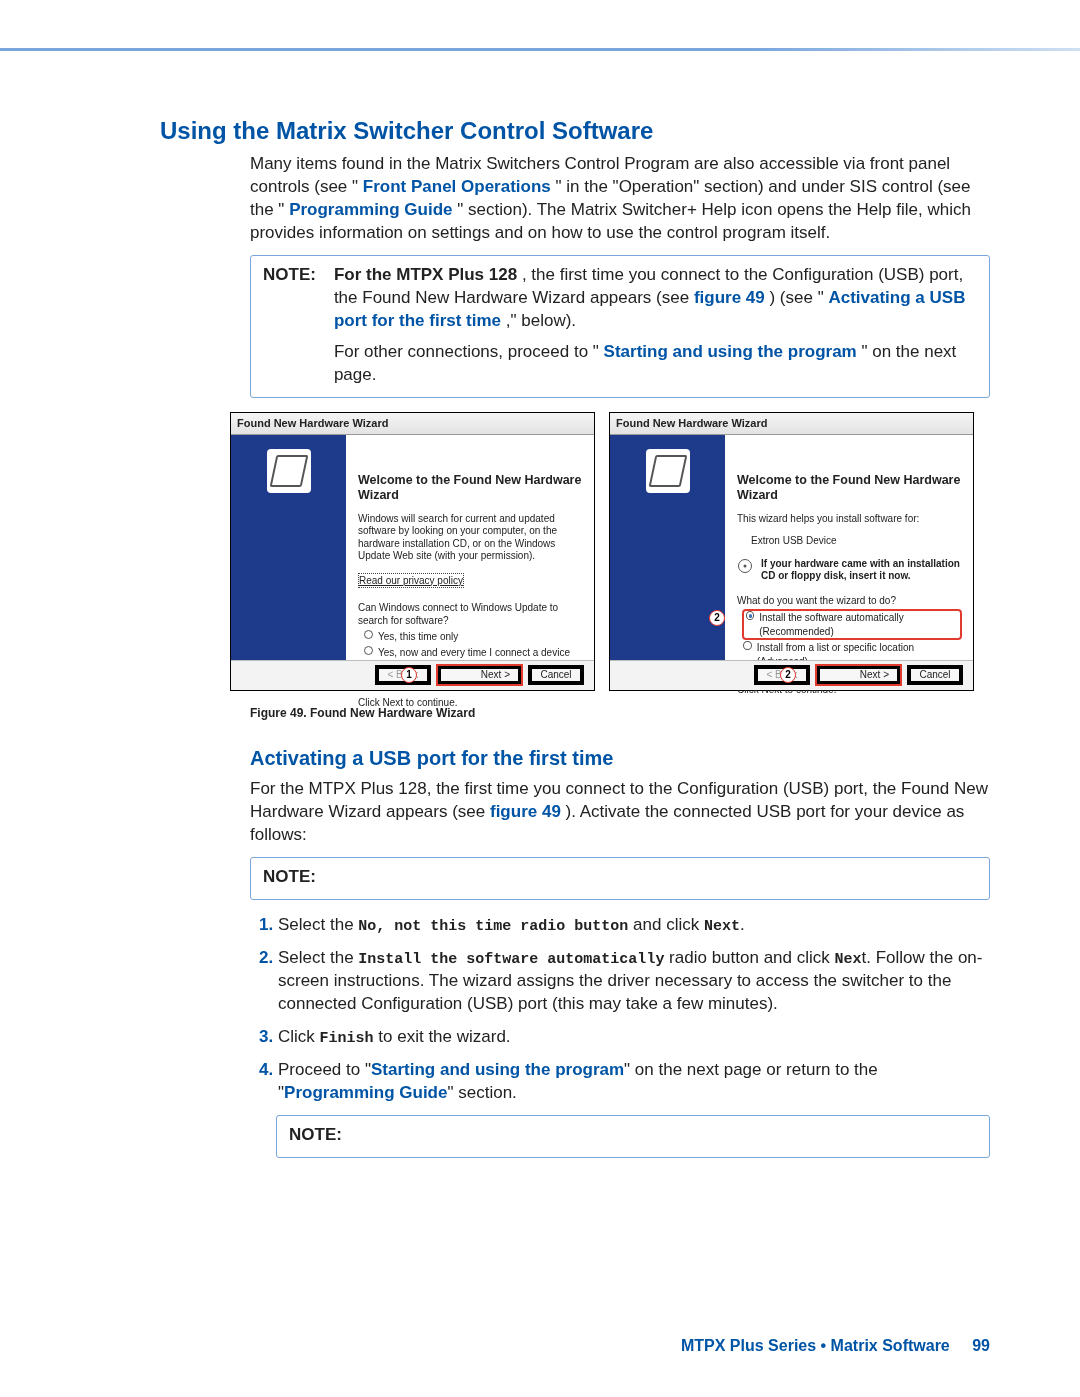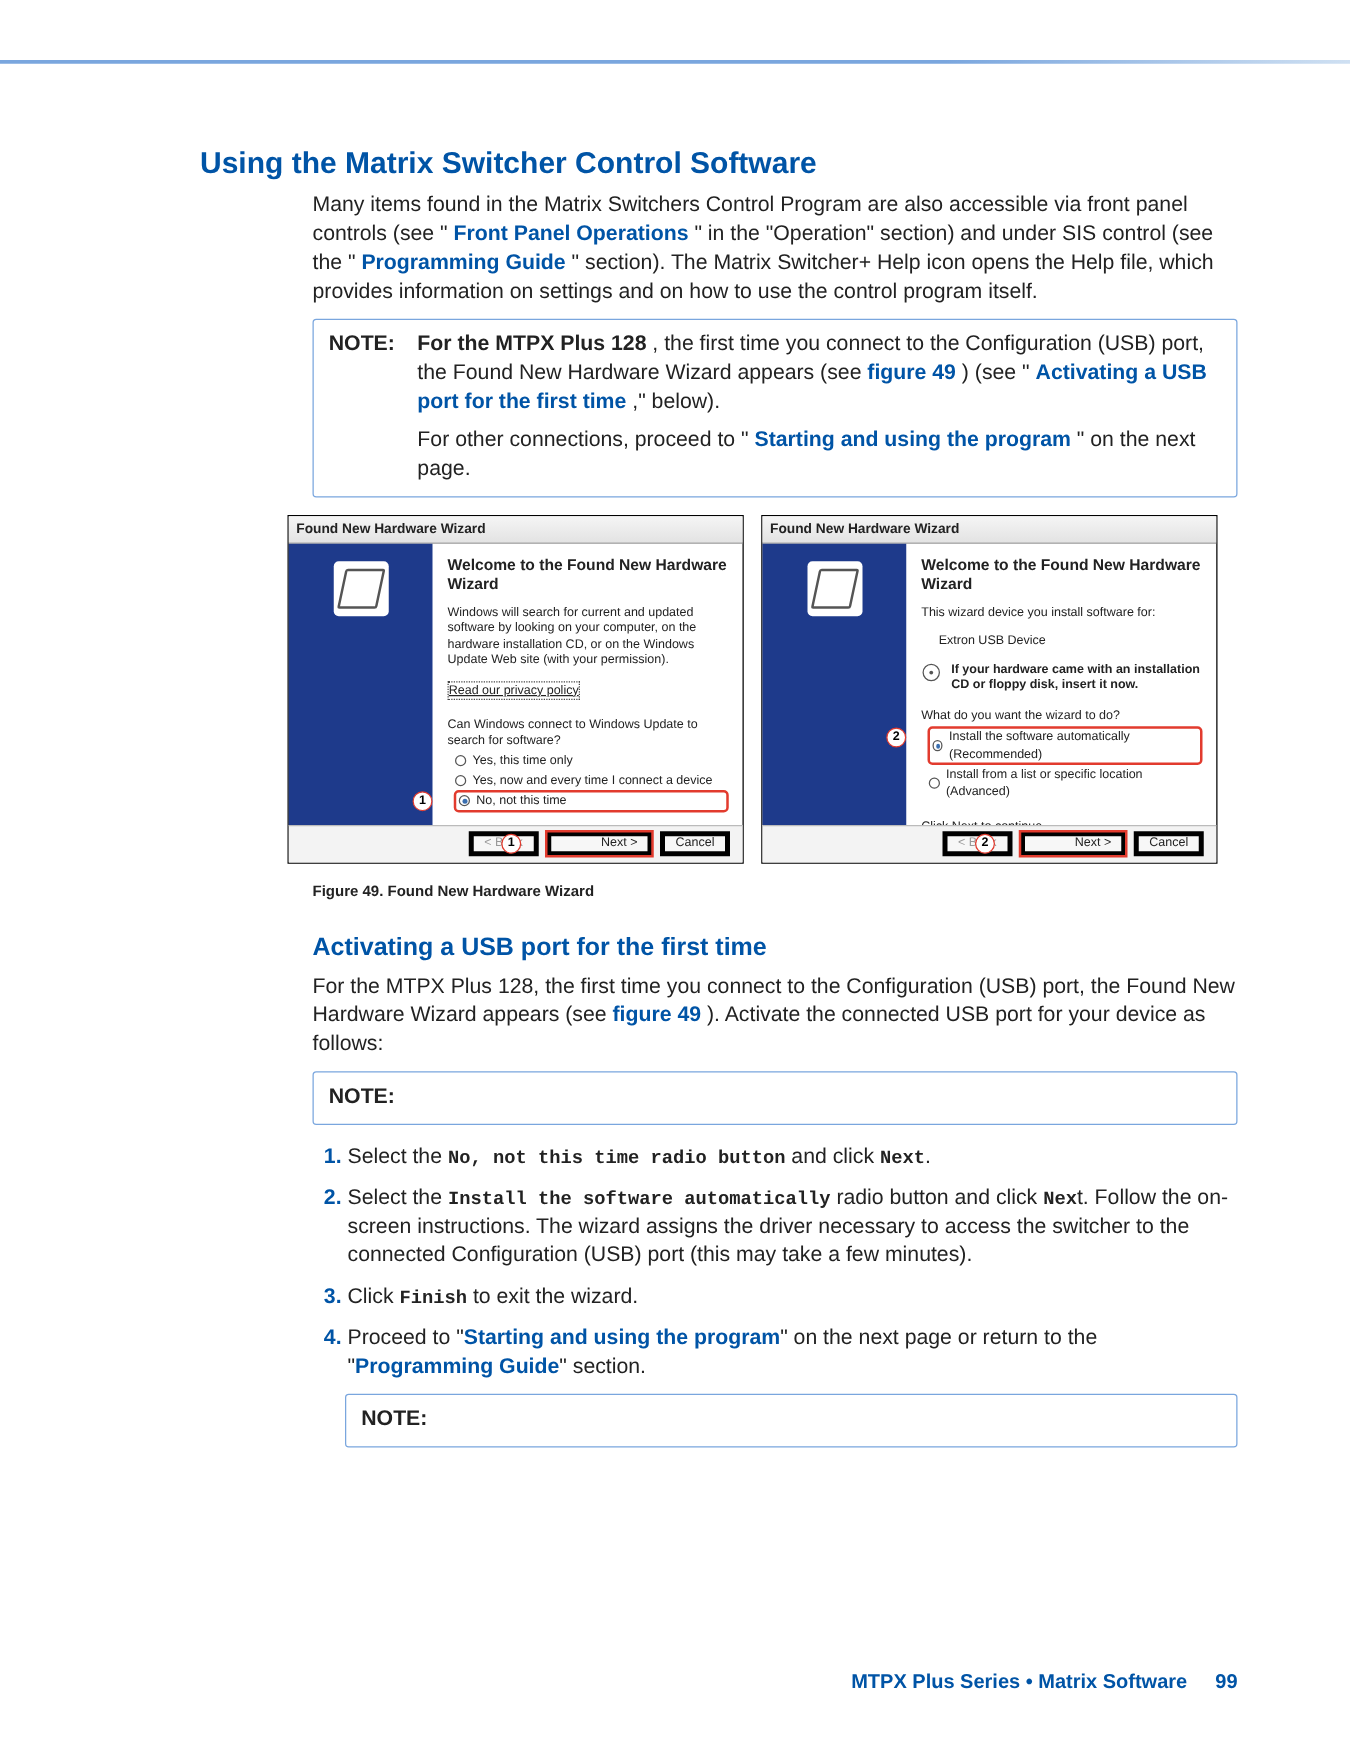--- a/index.html
+++ b/index.html
@@ -65,25 +65,25 @@
     width:115px;background:var(--winblue);display:flex;align-items:flex-start;justify-content:center;
     padding-top:14px;
   }
   .wiz-icon{
     width:44px;height:44px;background:#fff;border-radius:4px;position:relative;
   }
   .wiz-icon::after{
     content:"";position:absolute;inset:6px;border:2px solid #555;border-radius:2px;
     transform:skewX(-12deg);
   }
-  .wiz-main{flex:1;padding:10px 12px 4px 12px;color:#222;}
+  .wiz-main{flex:1;padding:10px 12px 4px 12px;color:#222;margin-top:28px;}
   .wiz-h{font-weight:700;font-size:12.5px;margin:0 0 6px 0;line-height:1.2;}
   .wiz-sm{font-size:10px;line-height:1.25;}
   .wiz-link{font-size:10px;text-decoration:underline;border:1px dotted #444;display:inline-block;}
-  .wiz-radio{display:flex;align-items:center;gap:5px;font-size:10px;margin:2px 0 2px 6px;}
+  .wiz-radio{display:flex;gap:5px;font-size:10px;margin:2px 0 2px 6px;}
   .radio{width:9px;height:9px;border:1px solid #555;border-radius:50%;display:inline-block;position:relative;}
   .radio.sel::after{content:"";position:absolute;inset:1.5px;background:#3a6fb0;border-radius:50%;}
   .wiz-foot{
     border-top:1px solid #bbb;background:#f3f3f3;height:30px;display:flex;
     align-items:center;justify-content:flex-end;gap:6px;padding:0 10px;position:relative;
   }
   .btn{
     height:20px;min-width:56px;background:#f7f7f7;border:4px solid #000000;
     font-size:10px;display:flex;align-items:center;justify-content:center;padding:0 8px;
   }
@@ -171,21 +171,21 @@
       </div>
 
       <div class="wiz">
         <div class="wiz-title">Found New Hardware Wizard</div>
         <div class="wiz-body">
           <div class="wiz-side">
             <span class="wiz-icon"></span>
           </div>
           <div class="wiz-main">
             <p class="wiz-h">Welcome to the Found New Hardware Wizard</p>
-            <p class="wiz-sm">This wizard device you install software for:</p>
+            <p class="wiz-sm">This wizard helps you install software for:</p>
             <p class="wiz-sm" style="margin:4px 0 10px 14px">Extron USB Device</p>
             <div style="display:flex;align-items:flex-start;gap:4px">
               <svg class="cd-icon" viewBox="0 0 16 16">
                   <circle cx="8" cy="8" r="6.5" fill="none" stroke="#555"></circle>
                   <circle cx="8" cy="8" r="1.5" fill="#555"></circle>
                 </svg>
               <b class="wiz-sm" style="flex:1">If your hardware came with an installation CD or floppy disk, insert it now.</b>
             </div>
             <p class="wiz-sm" style="margin:12px 0 3px 0">What do you want the wizard to do?</p>
             <div style="position:relative">

